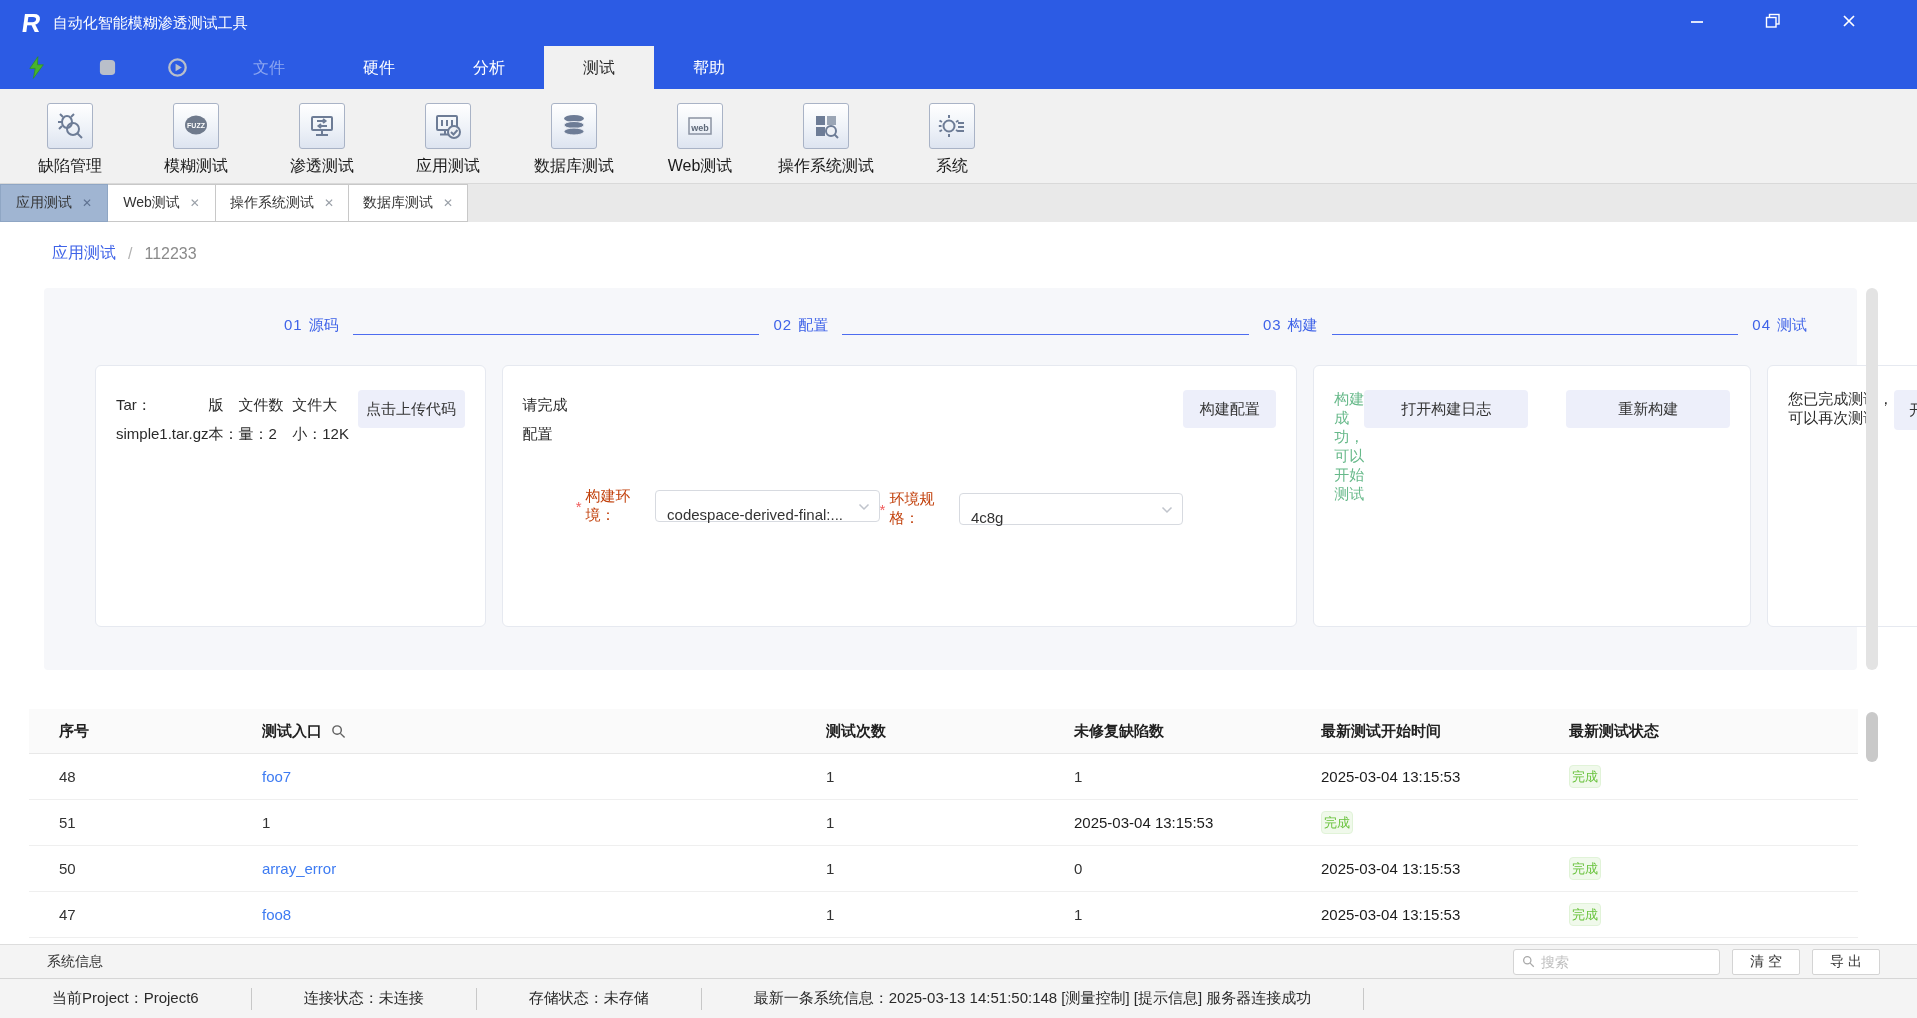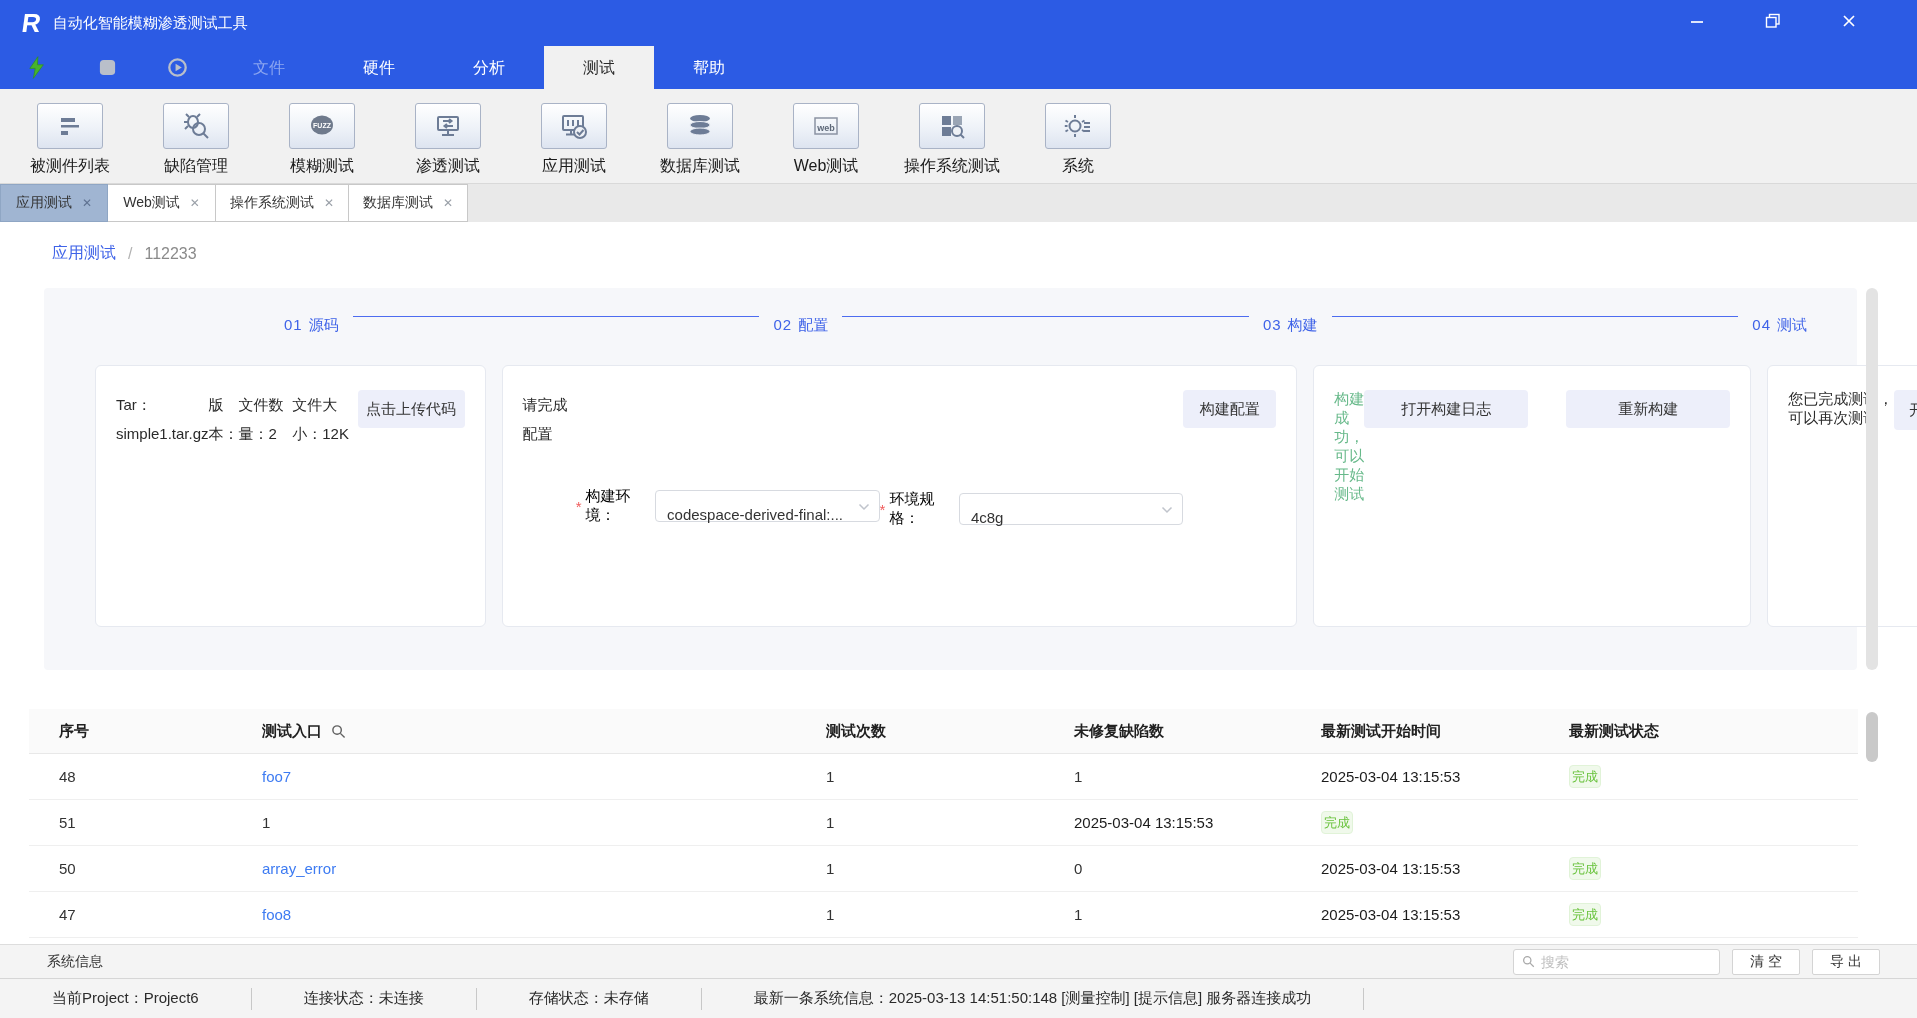--- a/index.html
+++ b/index.html
@@ -19,57 +19,57 @@
   .run-icon { width:22px; display:flex; justify-content:center; align-items:center; }
   .run-icon + .run-icon { margin-left:48px; }
   .menu-items { display:flex; margin-left:26px; height:43px; }
   .menu-item { width:110px; height:43px; line-height:43px; text-align:center; color:#fff; font-size:16px; }
   .menu-item.disabled { color:rgba(255,255,255,0.45); }
   .menu-item.active { background:#f1f1f1; color:#2b2b2b; }
 
   
   .toolbar { position:absolute; left:0; top:89px; width:1917px; height:95px; background:#f1f1f1; border-bottom:1px solid #d9d9d9; display:flex; padding-left:15px; }
   .tool-item { width:110px; margin-right:16px; display:flex; flex-direction:column; align-items:center; padding-top:14px; }
-  .tool-icon-box { width:66px; height:46px; border:1px solid #a9b3c6; border-radius:3px; background:linear-gradient(180deg,#ffffff 0%,#eef2f8 55%,#dde4f0 100%); display:flex; align-items:center; justify-content:center; }
+  .tool-icon-box { width:46px; height:46px; border:1px solid #a9b3c6; border-radius:3px; background:linear-gradient(180deg,#ffffff 0%,#eef2f8 55%,#dde4f0 100%); display:flex; align-items:center; justify-content:center; }
   .tool-icon-box svg { width:32px; height:32px; }
   .tool-label { margin-top:7px; font-size:16px; color:#1a1a1a; white-space:nowrap; }
 
   
   .tabstrip { position:absolute; left:0; top:184px; width:1917px; height:38px; background:#e9e9e9; display:flex; }
   .tab { height:38px; display:flex; align-items:center; justify-content:center; background:#fff; border:1px solid #c8c8c8; border-left:none; font-size:14px; color:#333; padding:0 14px; min-width:108px; }
   .tab:first-child { border-left:1px solid #c8c8c8; }
   .tab.active { background:#a0b5d2; border-color:#8fa6c4; }
   .tab-close { margin-left:10px; font-size:12px; color:#9aa0a8; }
   .tab.active .tab-close { color:#5f7291; }
 
   
   .breadcrumb { position:absolute; left:52px; top:243px; display:flex; align-items:center; font-size:16px; }
   .crumb-link { color:#3f63e8; }
   .crumb-sep { color:#b3b3b3; margin:0 12px; }
   .crumb-current { color:#8a8a8a; }
 
   
   .steps-panel { position:absolute; left:44px; top:288px; width:1813px; height:382px; background:#f6f7fa; border-radius:4px; }
-  .steps-header { display:flex; align-items:flex-start; padding:28px 50px 0 240px; }
+  .steps-header { display:flex; align-items:flex-end; padding:28px 50px 0 240px; }
   .step-label { color:#3f63e8; font-size:15px; white-space:nowrap; }
   .step-num { letter-spacing:1px; margin-right:6px; }
   .step-line { flex:1; height:1px; background:#4d6cf0; margin:0 14px; }
   .cards-row { display:flex; gap:16px; padding:30px 44px 0 51px; }
   .card { flex:1; height:262px; background:#fff; border:1px solid #e6e9f0; border-radius:6px; padding:24px 20px 22px; display:flex; flex-direction:row; }
   .card-text { font-size:15px; color:#2a2a2a; line-height:29px; }
   .card-msg-green { font-size:15px; color:#67b98a; }
   .card-msg-dark { font-size:15px; color:#2a2a2a; }
   .card-spacer { flex:1; }
   .card-btn { height:38px; background:#edeffa; border:none; border-radius:4px; font-size:15px; color:#333; font-family:inherit; display:inline-flex; align-items:center; justify-content:center; }
   .btn-row { display:flex; gap:38px; }
   .w166 { width:166px; } .w131 { width:131px; } .w164 { width:164px; }
   .field-row { display:flex; align-items:center; margin-top:18px; }
   .field-row + .field-row { margin-top:24px; }
   .req-star { color:#f05b5b; font-size:15px; margin-right:4px; }
-  .field-label { font-size:15px; color:#000000; }
+  .field-label { font-size:15px; color:#c2410c; }
   .select-box { position:relative; width:258px; height:32px; border:1px solid #d7dae0; border-radius:4px; background:#fff; margin-left:6px; display:flex; align-items:center; padding:16px 26px 0 11px; }
   .select-value { font-size:15px; color:#333; white-space:nowrap; overflow:hidden; }
   .select-box svg { position:absolute; right:9px; top:12px; width:12px; height:8px; }
 
   
   .data-table { position:absolute; left:29px; top:709px; width:1829px; }
   .t-header { display:grid; grid-template-columns:233px 564px 248px 247px 248px auto; height:45px; align-items:center; background:#fafafa; border-bottom:1px solid #e8e8e8; font-size:15px; font-weight:bold; color:#202020; }
   .t-header > div:first-child { padding-left:30px; }
   .th-entry { display:flex; align-items:center; gap:9px; }
   .th-entry svg { width:15px; height:15px; color:#5f5f5f; }
@@ -148,30 +148,20 @@
     <div class="menu-items">
       <div class="menu-item disabled">文件</div>
       <div class="menu-item">硬件</div>
       <div class="menu-item">分析</div>
       <div class="menu-item active">测试</div>
       <div class="menu-item">帮助</div>
     </div>
   </div>
 
   <div class="toolbar">
-    <div class="tool-item">
-      <div class="tool-icon-box">
-          <svg viewBox="0 0 32 32">
-            <rect x="7" y="8" width="14" height="4" fill="#6d7c96"></rect>
-            <rect x="7" y="15" width="18" height="2.5" fill="#6d7c96"></rect>
-            <rect x="7" y="21" width="7" height="4" fill="#6d7c96"></rect>
-          </svg>
-        </div>
-      <div class="tool-label">被测件列表</div>
-    </div>
     <div class="tool-item">
       <div class="tool-icon-box">
           <svg viewBox="0 0 32 32" fill="none" stroke="#6d7c96" stroke-width="2">
             <ellipse cx="13" cy="12" rx="5" ry="6"></ellipse>
             <path d="M9 7 L6 4 M17 7 L20 4 M8 12 H4 M8 16 L5 19"></path>
             <circle cx="19" cy="19" r="6"></circle>
             <path d="M23.5 23.5 L28 28"></path>
           </svg>
         </div>
       <div class="tool-label">缺陷管理</div>

